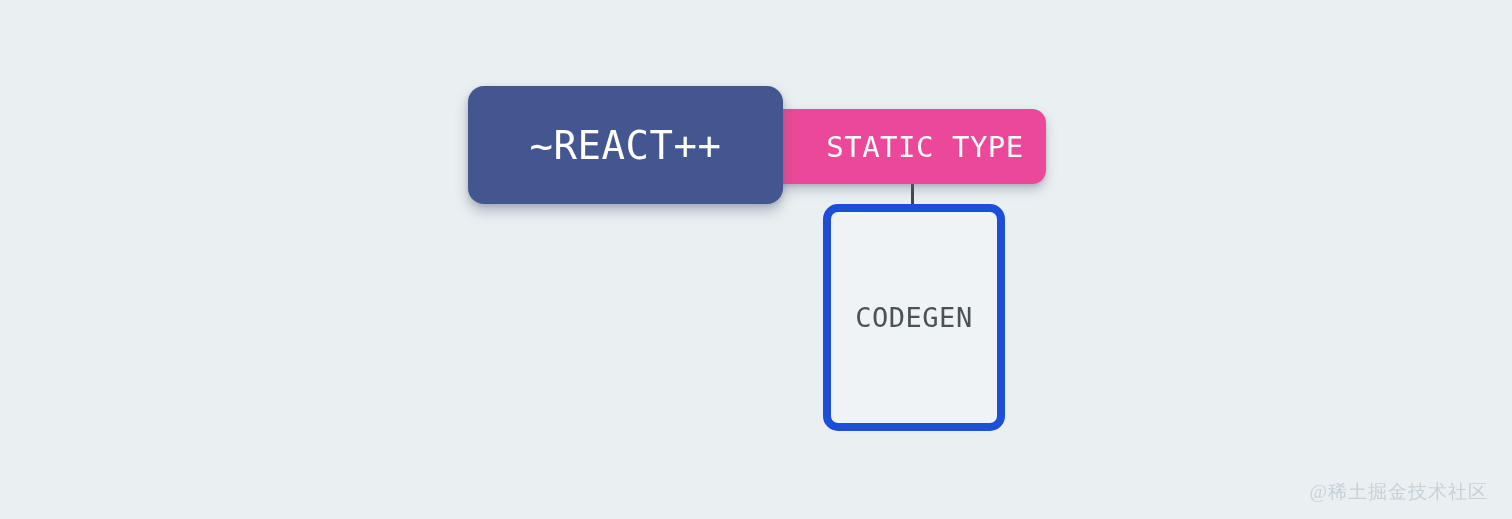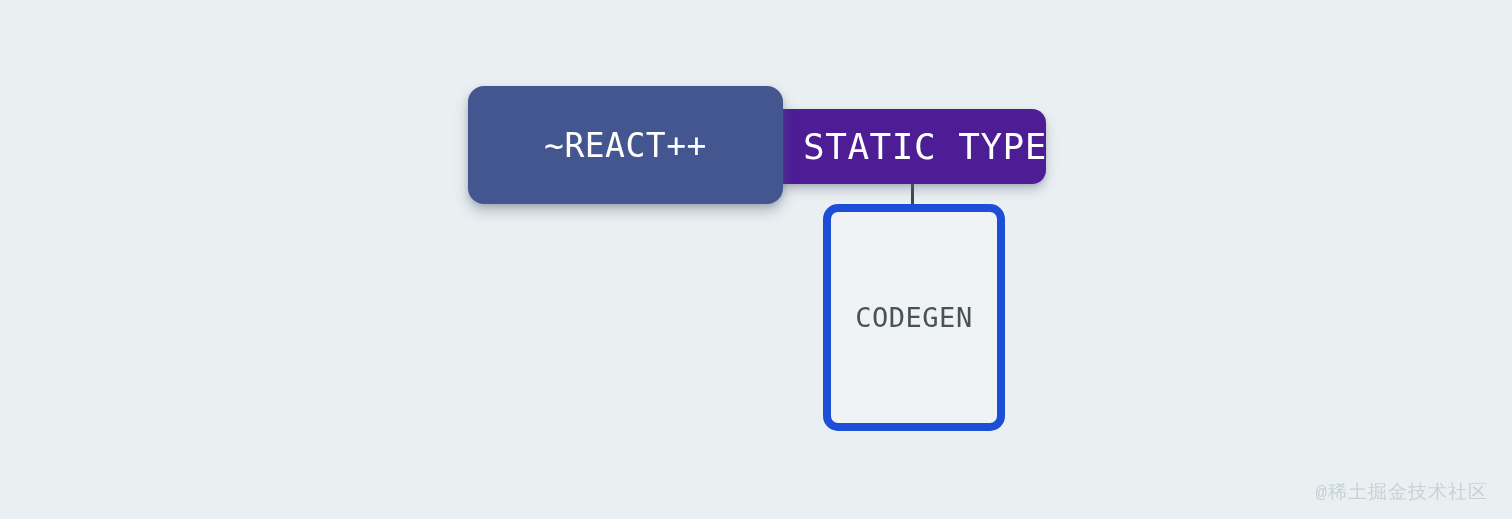--- a/index.html
+++ b/index.html
@@ -35,34 +35,34 @@
     user-select: none;
   }
 
   #node-react {
     left: 468px;
     top: 86px;
     width: 315px;
     height: 118px;
     background: #44568f;
     border-radius: 16px;
-    font-size: 33px;
+    font-size: 39px;
     z-index: 3;
     box-shadow: 0 7px 13px rgba(90, 105, 125, 0.40),
                 0 2px 4px rgba(90, 105, 125, 0.22);
   }
 
   #node-statictype {
     left: 762px;
     top: 109px;
     width: 284px;
     height: 75px;
-    background: #4c1d95;
+    background: #ec4899;
     border-radius: 4px 14px 14px 4px;
-    font-size: 36px;
+    font-size: 29px;
     z-index: 2;
     padding-left: 24px;
     box-shadow: 0 6px 11px rgba(90, 105, 125, 0.34),
                 0 2px 3px rgba(90, 105, 125, 0.18);
   }
   #node-statictype .node-label {
     margin-left: 18px;
   }
 
   
@@ -100,21 +100,21 @@
     letter-spacing: 0.5px;
     white-space: nowrap;
   }
 
   
   #watermark {
     position: absolute;
     right: 24px;
     bottom: 14px;
     color: #c6d2d8;
-    font-family: Liberation Mono, monospace;
+    font-family: Liberation Serif, serif;
     font-size: 19px;
     letter-spacing: 1px;
     white-space: nowrap;
     user-select: none;
   }
 </style>
 </head>
 <body>
 
 <div id="canvas">

